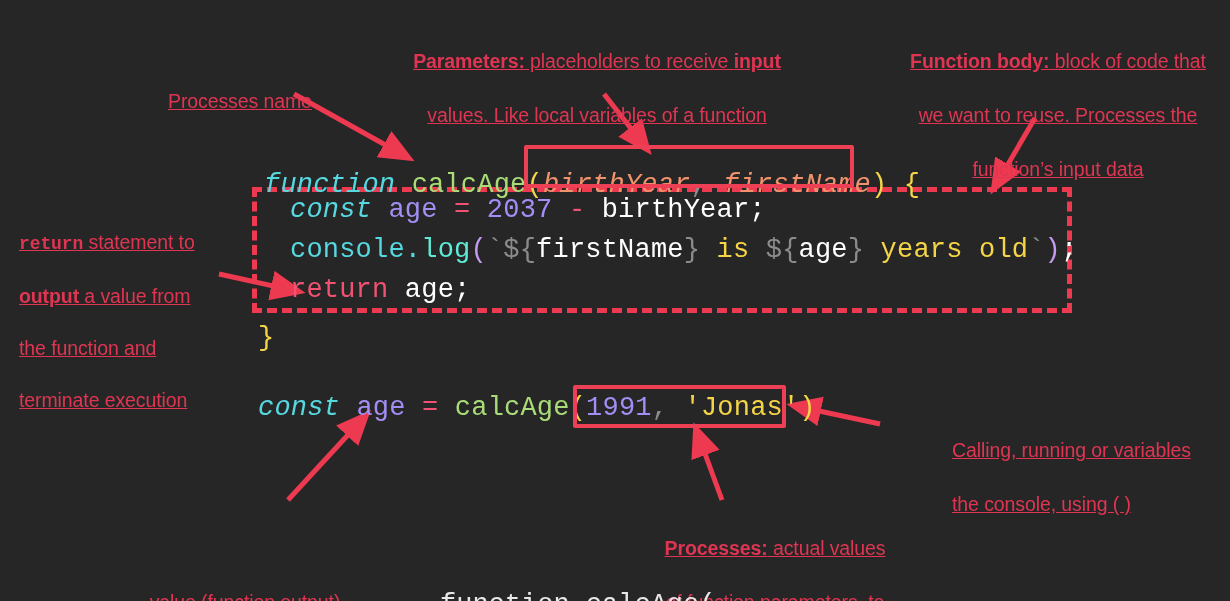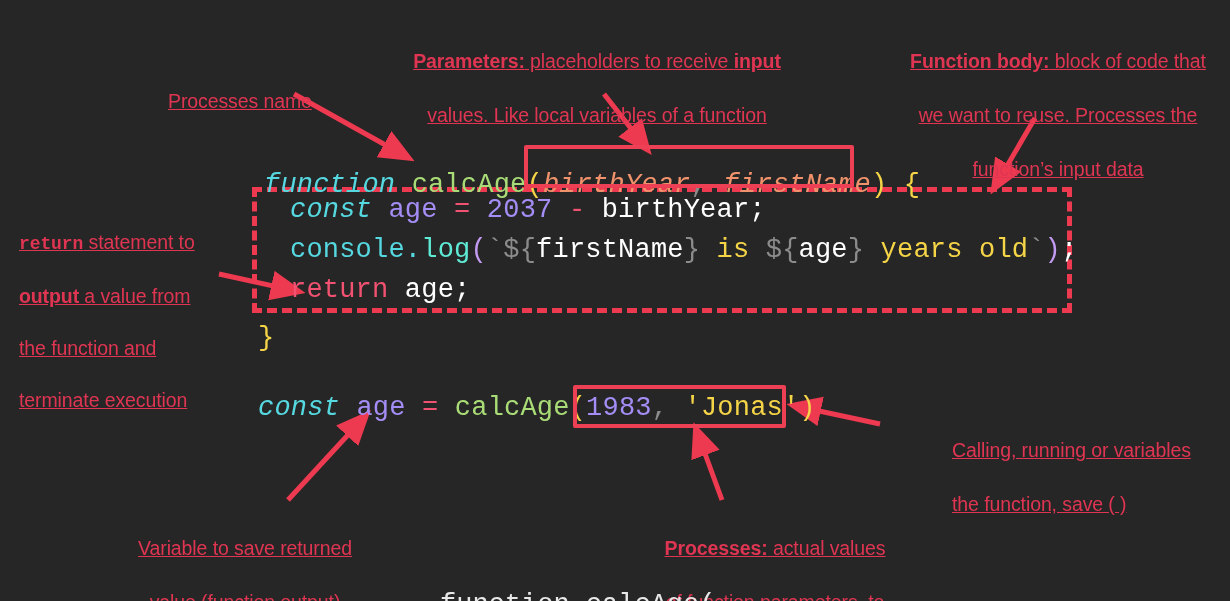--- a/index.html
+++ b/index.html
@@ -123,21 +123,21 @@
   <div class="code" style="left:264px; top:150px;margin-top:15px;"><span class="kw">function</span><span> </span><span class="fname">calcAge</span><span class="paren">(</span><span class="param">birthYear</span><span class="comma">, </span><span class="param">firstName</span><span class="paren">)</span><span> </span><span class="paren">{</span></div>
 
   <div class="code" style="left:290px; top:190px;"><span class="kw">const</span><span> </span><span class="varname">age</span><span class="op"> = </span><span class="varname">2037</span><span class="op"> - </span><span class="white">birthYear</span><span class="white">;</span></div>
 
   <div class="code" style="left:290px; top:230px;"><span class="obj">console</span><span class="obj">.</span><span class="meth">log</span><span class="punc">(</span><span class="interp">`</span><span class="interp">${</span><span class="white">firstName</span><span class="interp">}</span><span class="str"> is </span><span class="interp">${</span><span class="white">age</span><span class="interp">}</span><span class="str"> years old</span><span class="interp">`</span><span class="punc">)</span><span class="white">;</span></div>
 
   <div class="code" style="left:290px; top:270px;"><span class="op">return</span><span> </span><span class="white">age</span><span class="white">;</span></div>
 
   <div class="code paren" style="left:258px; top:318px;">}</div>
 
-  <div class="code" style="left:258px; top:388px;"><span class="kw">const</span><span> </span><span class="varname">age</span><span class="op"> = </span><span class="fname">calcAge</span><span class="paren">(</span><span class="varname">1983</span><span class="comma">, </span><span class="str">'Jonas'</span><span class="paren">)</span></div>
+  <div class="code" style="left:258px; top:388px;"><span class="kw">const</span><span> </span><span class="varname">age</span><span class="op"> = </span><span class="fname">calcAge</span><span class="paren">(</span><span class="varname">1991</span><span class="comma">, </span><span class="str">'Jonas'</span><span class="paren">)</span></div>
 
   <div class="hlbox" style="left:524px; top:145px; width:330px; height:43px;"></div>
   <div class="hlbox" style="left:573px; top:385px; width:213px; height:43px;"></div>
 
   <div class="anno left" style="left:168px; top:61px; width:180px;">
     <span>Processes name</span>
   </div>
 
   <div class="anno center" style="left:391px; top:21px; width:412px;">
     <b>Parameters:</b><span> placeholders to receive </span><b>input</b><br>
@@ -151,30 +151,30 @@
     <span>terminate execution</span>
   </div>
 
   <div class="anno center" style="left:886px; top:21px; width:344px;">
     <b>Function body:</b><span> block of code that</span><br>
     <span>we want to reuse. Processes the</span><br>
     <span>function’s input data</span>
   </div>
 
   <div class="anno center" style="left:108px; top:508px; width:274px;">
-    <span>Variable to save returned</span><br>
+    <br>
     <span>value (function output)</span>
   </div>
 
   <div class="anno center" style="left:620px; top:508px; width:310px;">
     <b>Processes:</b><span> actual values</span><br>
     <span>of function parameters, to</span><br>
     
   </div>
 
   <div class="anno left" style="left:952px; top:410px; width:278px;">
     <span>Calling, running or variables</span><br>
-    <span>the function, save ( )</span>
+    <span>the console, using ( )</span>
   </div>
 
   <div class="cutoff" style="left:440px; top:590px; width:340px; height:11px;">function calcAge(</div>
 
 </div>
 
 </body></html>

